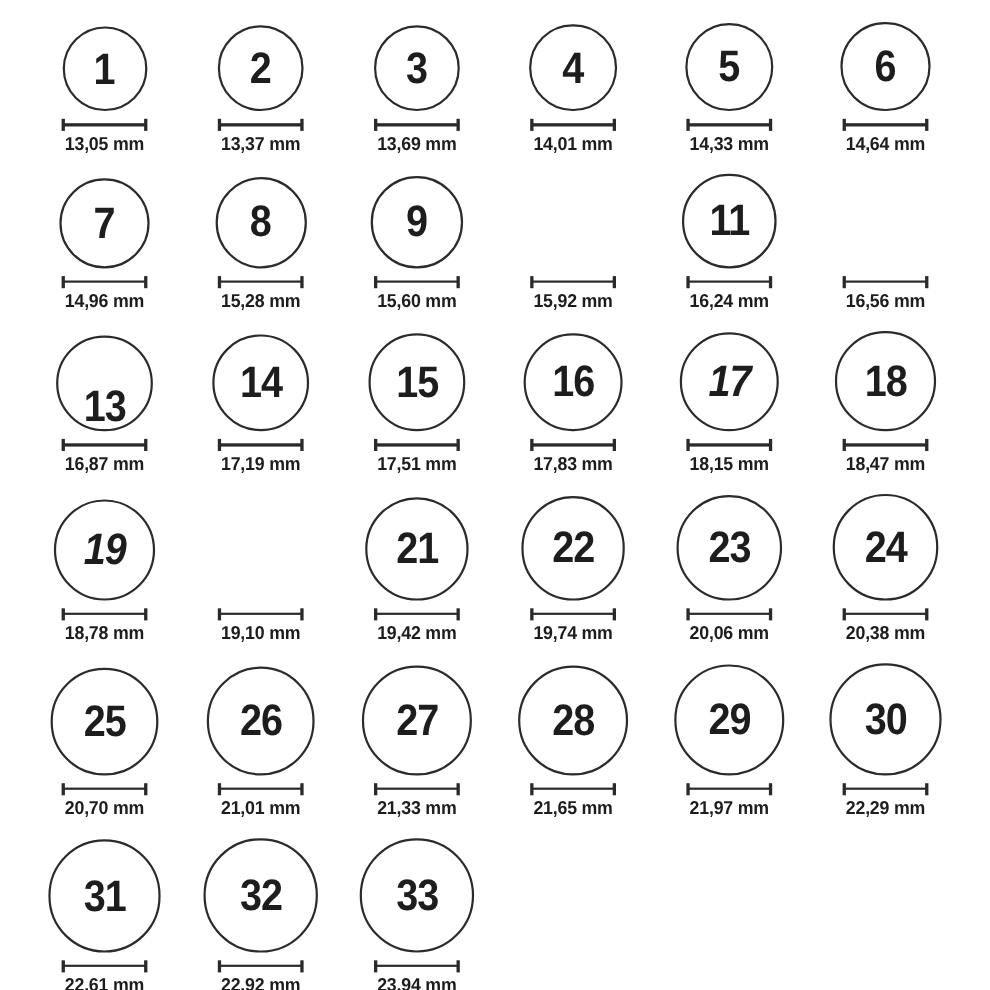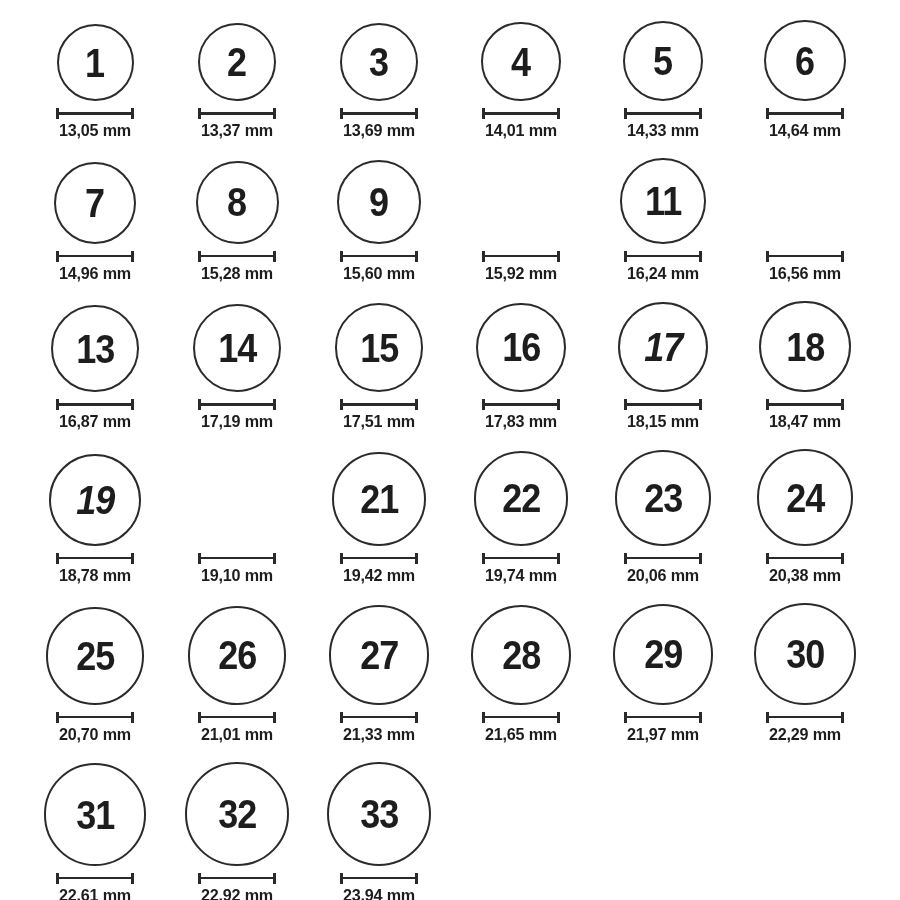--- a/index.html
+++ b/index.html
@@ -208,21 +208,21 @@
   </div>
       <div class="cell">
     <div class="dim">
       <span class="tick-left"></span>
       <span class="bar"></span>
       <span class="tick-right"></span>
     </div>
     <div class="label">16,56 mm</div>
   </div>
       <div class="cell">
-    <div class="circle" style="width: 87.2px; height: 87.2px;">
+    <div class="circle" style="width: 87.2px; height: 87.2px; align-items: flex-end;">
       <span class="num">13</span>
     </div>
     <div class="dim">
       <span class="tick-left"></span>
       <span class="bar"></span>
       <span class="tick-right"></span>
     </div>
     <div class="label">16,87 mm</div>
   </div>
       <div class="cell">

